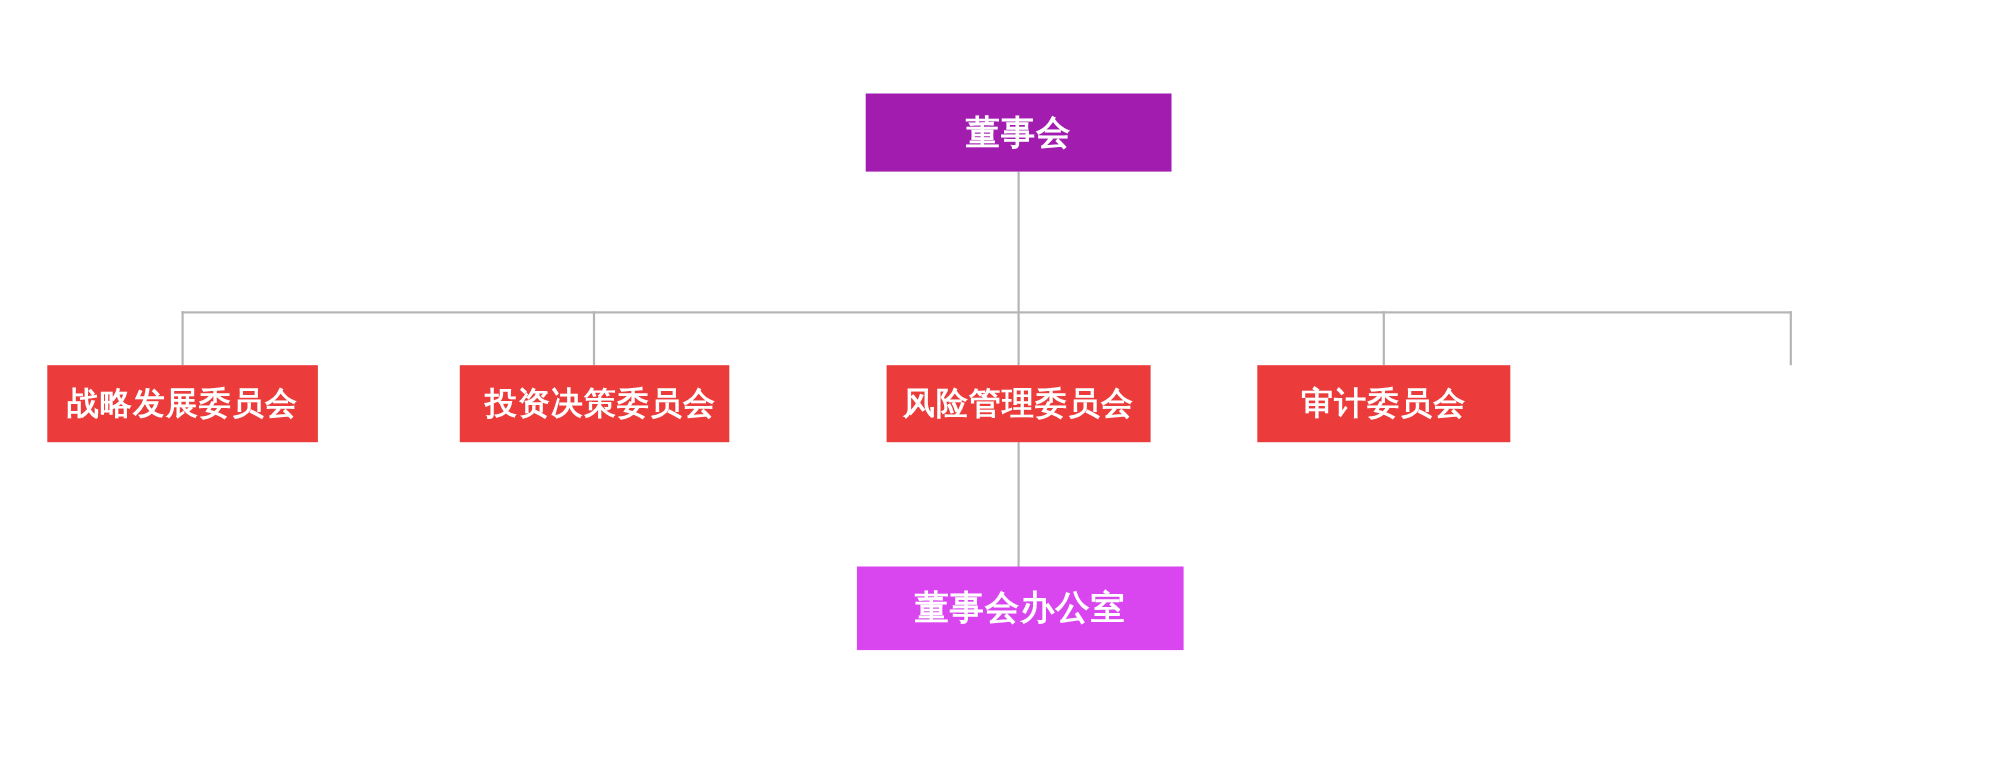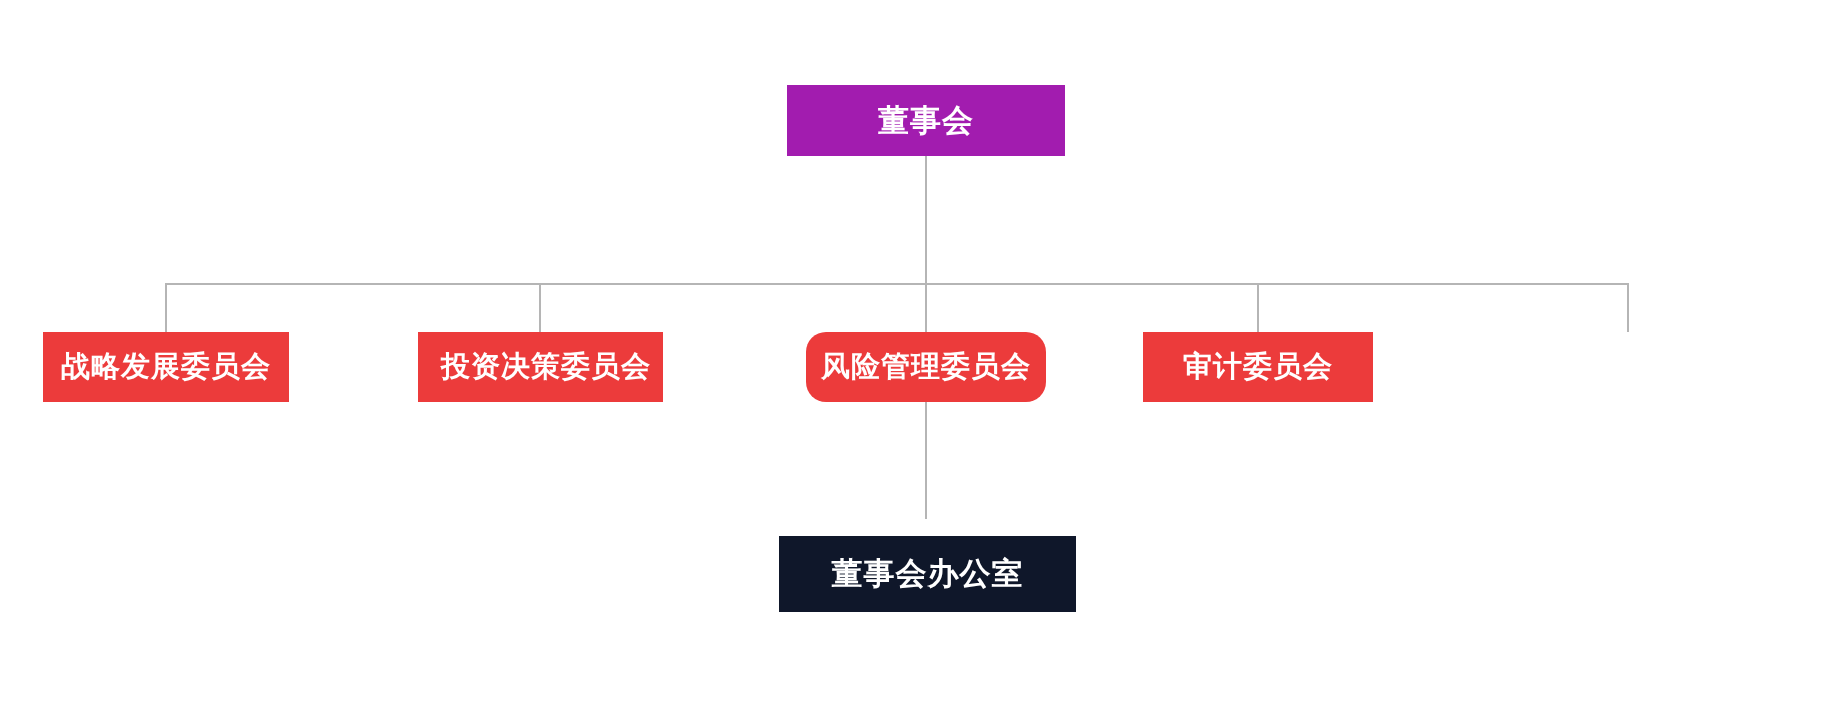--- a/index.html
+++ b/index.html
@@ -21,25 +21,25 @@
     align-items: center;
     justify-content: center;
     color: #ffffff;
     font-weight: bold;
     font-size: 29px;
     letter-spacing: 1px;
     white-space: nowrap;
     box-sizing: border-box;
   }
   .node-root   { left: 787px; top: 85px;  width: 278px; height: 71px; background: #a21caf; font-size: 31px; }
-  .node-office { left: 779px; top: 536px; width: 297px; height: 76px; background: #0f172a; font-size: 31px; }
+  .node-office { left: 779px; top: 515px; width: 297px; height: 76px; background: #d946ef; font-size: 31px; }
   .node-committee { top: 332px; height: 70px; background: #EC3B3B; }
   .node-c1 { left: 43px;   width: 246px; font-family: Liberation Serif, serif; }
   .node-c2 { left: 418px;  width: 245px; padding-left: 11px; }
-  .node-c3 { left: 806px;  width: 240px; border-radius: 20px; }
+  .node-c3 { left: 806px;  width: 240px; }
   .node-c4 { left: 1143px; width: 230px; }
   .node-c5 { left: 1433px; width: 390px; }
 
   .line {
     position: absolute;
     background: #B5B5B5;
   }
   
   .line-root-drop { left: 925px; top: 156px; width: 2px; height: 176px; }
   

